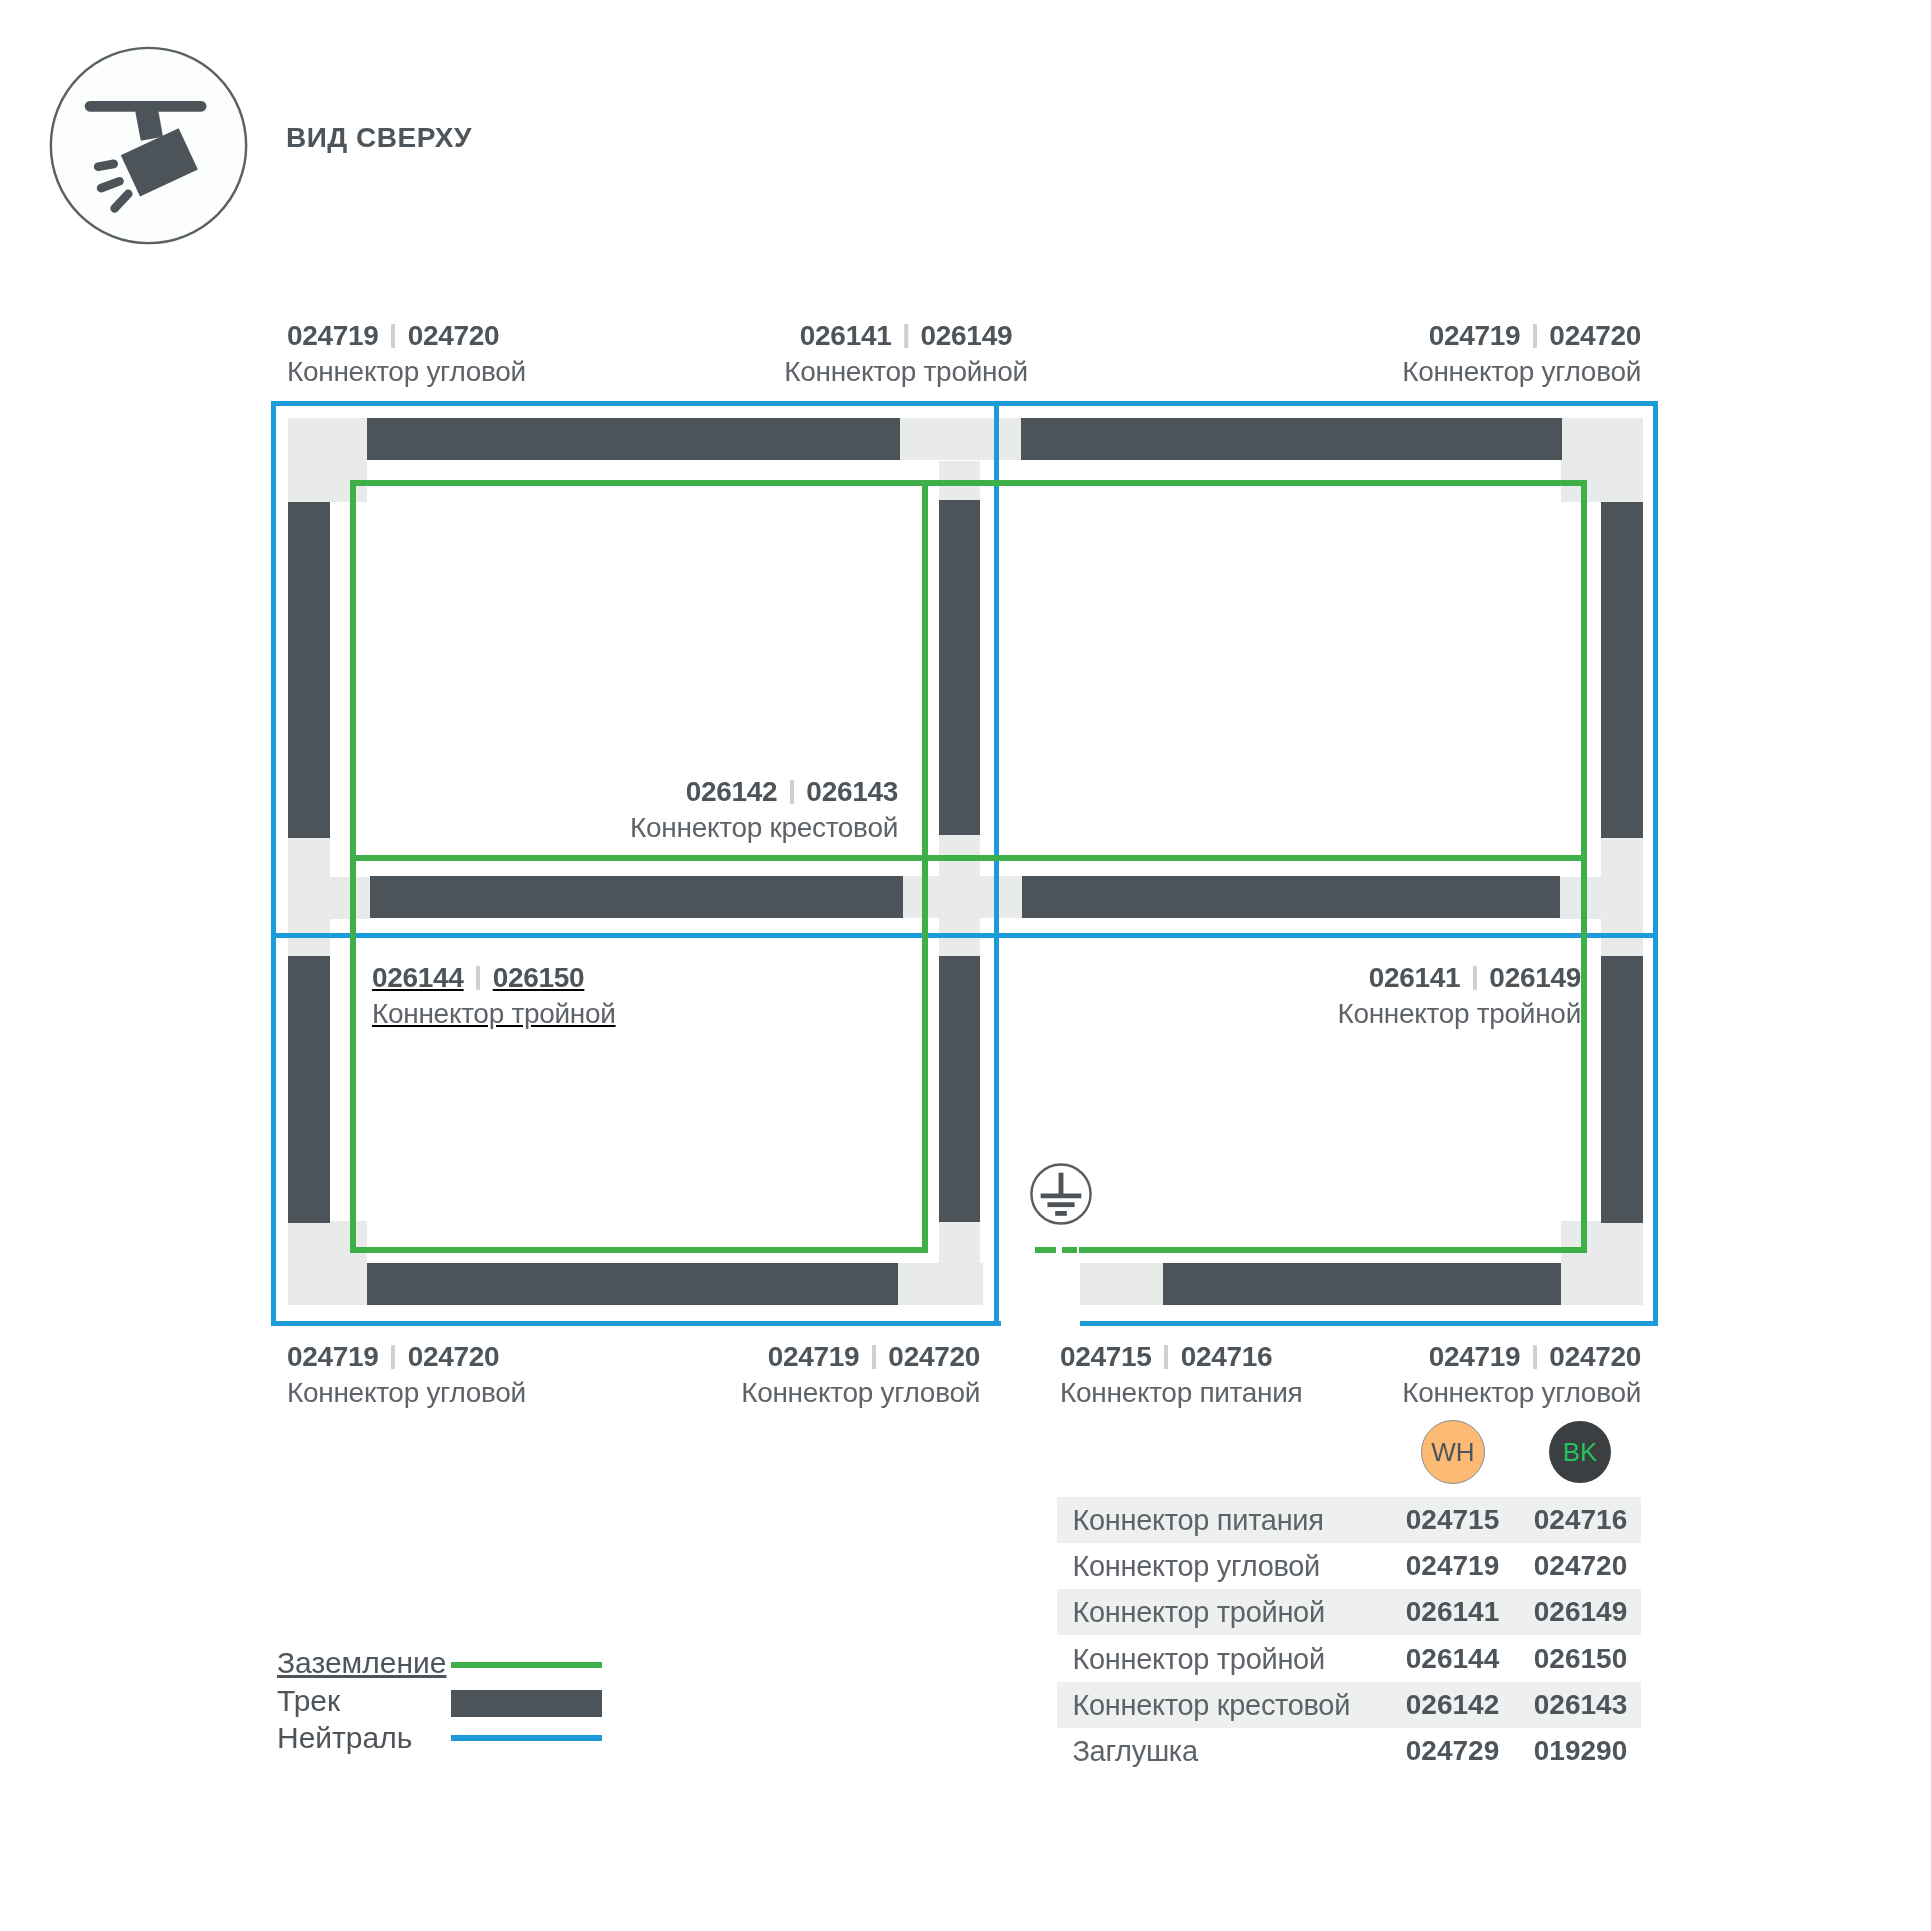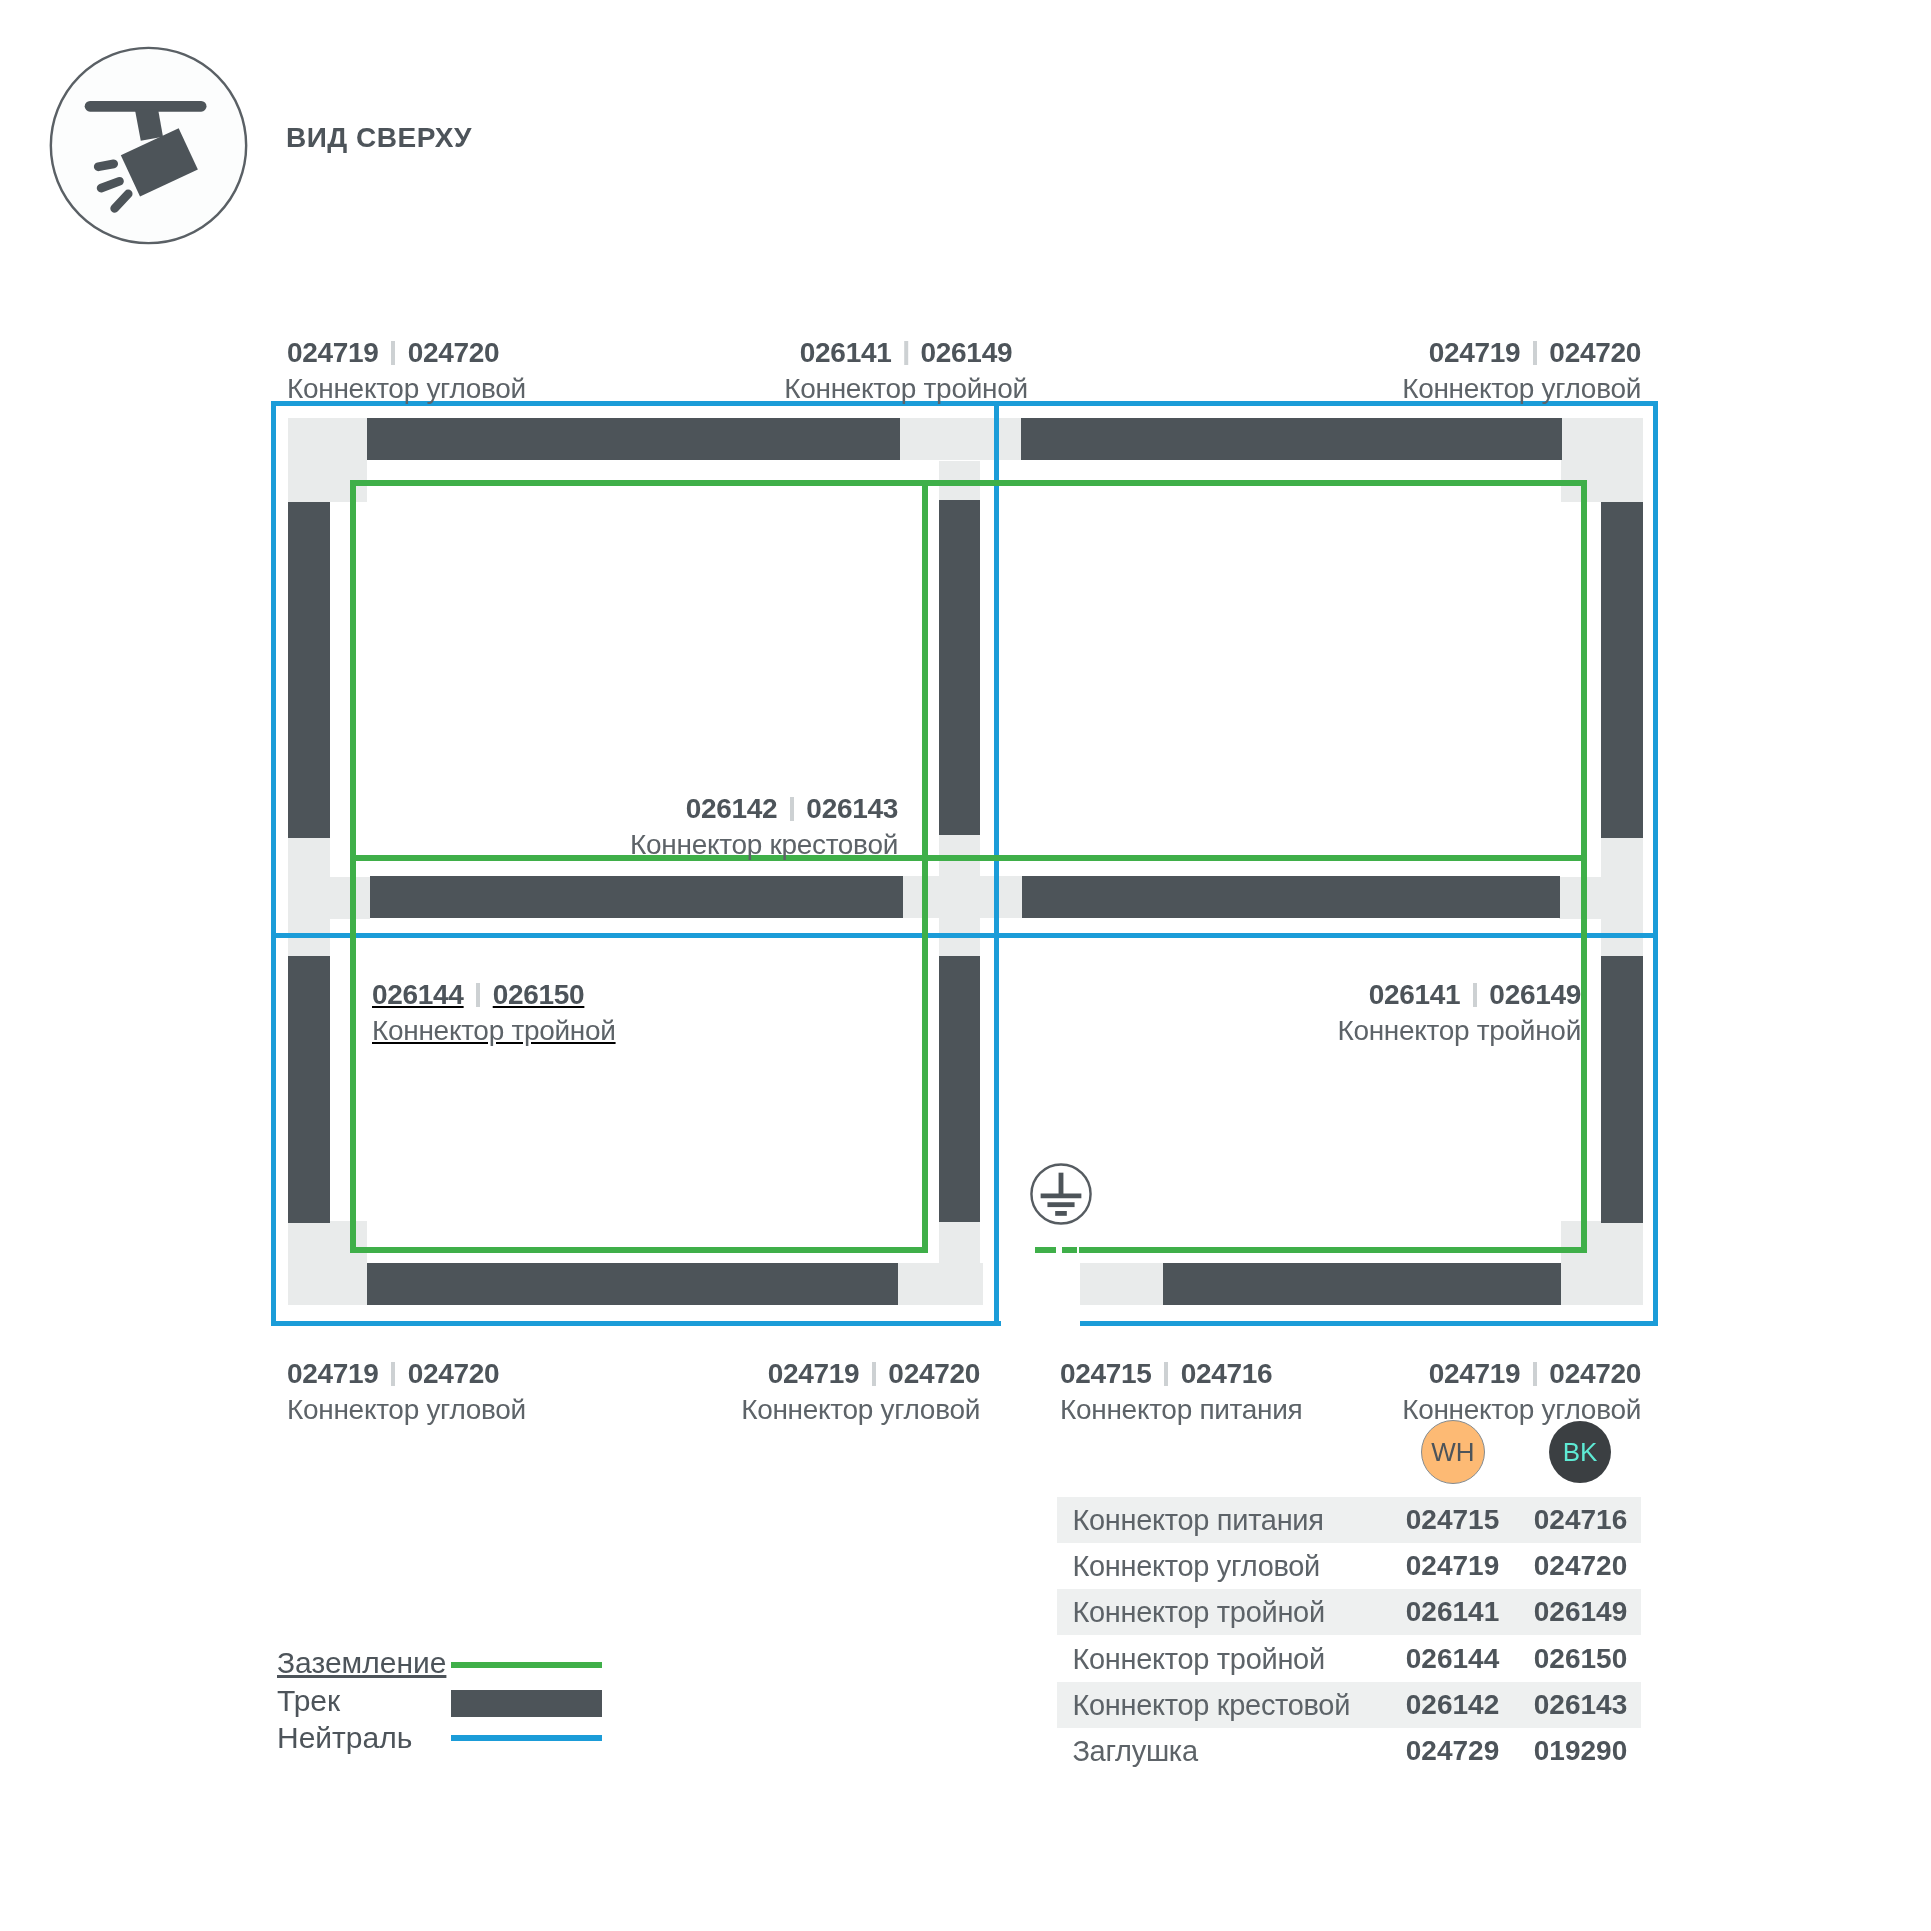--- a/index.html
+++ b/index.html
@@ -11,42 +11,42 @@
   .page-title{position:absolute;left:286px;top:122px;font-size:28px;font-weight:bold;
               color:#4d545a;letter-spacing:0.5px;}
 
   
   .track{position:absolute;background:#4d5459;}
   .conn{position:absolute;background:#e9ebeb;}
   .gline{position:absolute;background:#3faf49;}
   .bline{position:absolute;background:#1b9cd8;}
 
   
-  .part-label{position:absolute;white-space:nowrap;margin-top:17px;}
+  .part-label{position:absolute;white-space:nowrap;}
   .part-label .nums{font-size:28px;font-weight:bold;color:#4d545a;line-height:29px;letter-spacing:-0.3px;}
   .part-label .cap{font-size:28px;color:#5d6368;line-height:29px;margin-top:6.8px;letter-spacing:-0.3px;}
   .part-label .sep{display:inline-block;width:3.9px;height:24px;background:#cdd1d3;margin:0 12.6px;vertical-align:-2.9px;}
   .a-right{text-align:right;}
   .a-center{transform:translateX(-50%);text-align:center;}
 
   
   .legend-label{position:absolute;left:277px;font-size:30px;color:#4d545a;line-height:30px;}
   .legend-swatch{position:absolute;left:451px;width:151px;}
 
   
   .trow{position:absolute;left:1057px;width:584px;height:46px;display:flex;align-items:center;}
   .trow.shade{background:#eef0f0;}
   .tname{flex:1;padding-left:15.4px;font-size:29px;color:#5d6368;letter-spacing:-0.3px;}
   .tnum{width:135px;text-align:center;font-size:28px;font-weight:bold;color:#4d545a;}
   .tnum.bk-col{width:121px;}
   .variant-circle{position:absolute;box-sizing:border-box;border-radius:50%;
                   display:flex;align-items:center;justify-content:center;font-size:26px;}
   .wh-circle{left:1421px;top:1420px;width:64px;height:64px;border:1.9px solid #858b8f;
              background:#fdba74;color:#4d545a;}
-  .bk-circle{left:1549px;top:1421px;width:62px;height:62px;background:#3b3f42;color:#5eead4;}
+  .bk-circle{left:1549px;top:1421px;width:62px;height:62px;background:#3b3f42;color:#22c55e;}
 </style>
 </head>
 <body>
 
 <div class="page">
 
   <svg class="abs" style="left:46px;top:43px;" width="205" height="205" viewBox="0 0 212 212">
     <circle cx="106" cy="106" r="101" fill="#fcfdfd" stroke="#5a6065" stroke-width="2.5"></circle>
     <rect x="40" y="60" width="126" height="11" rx="5.5" fill="#4d5459"></rect>
     <polygon points="92,69 116,69 121,97 98,101" fill="#4d5459"></polygon>

